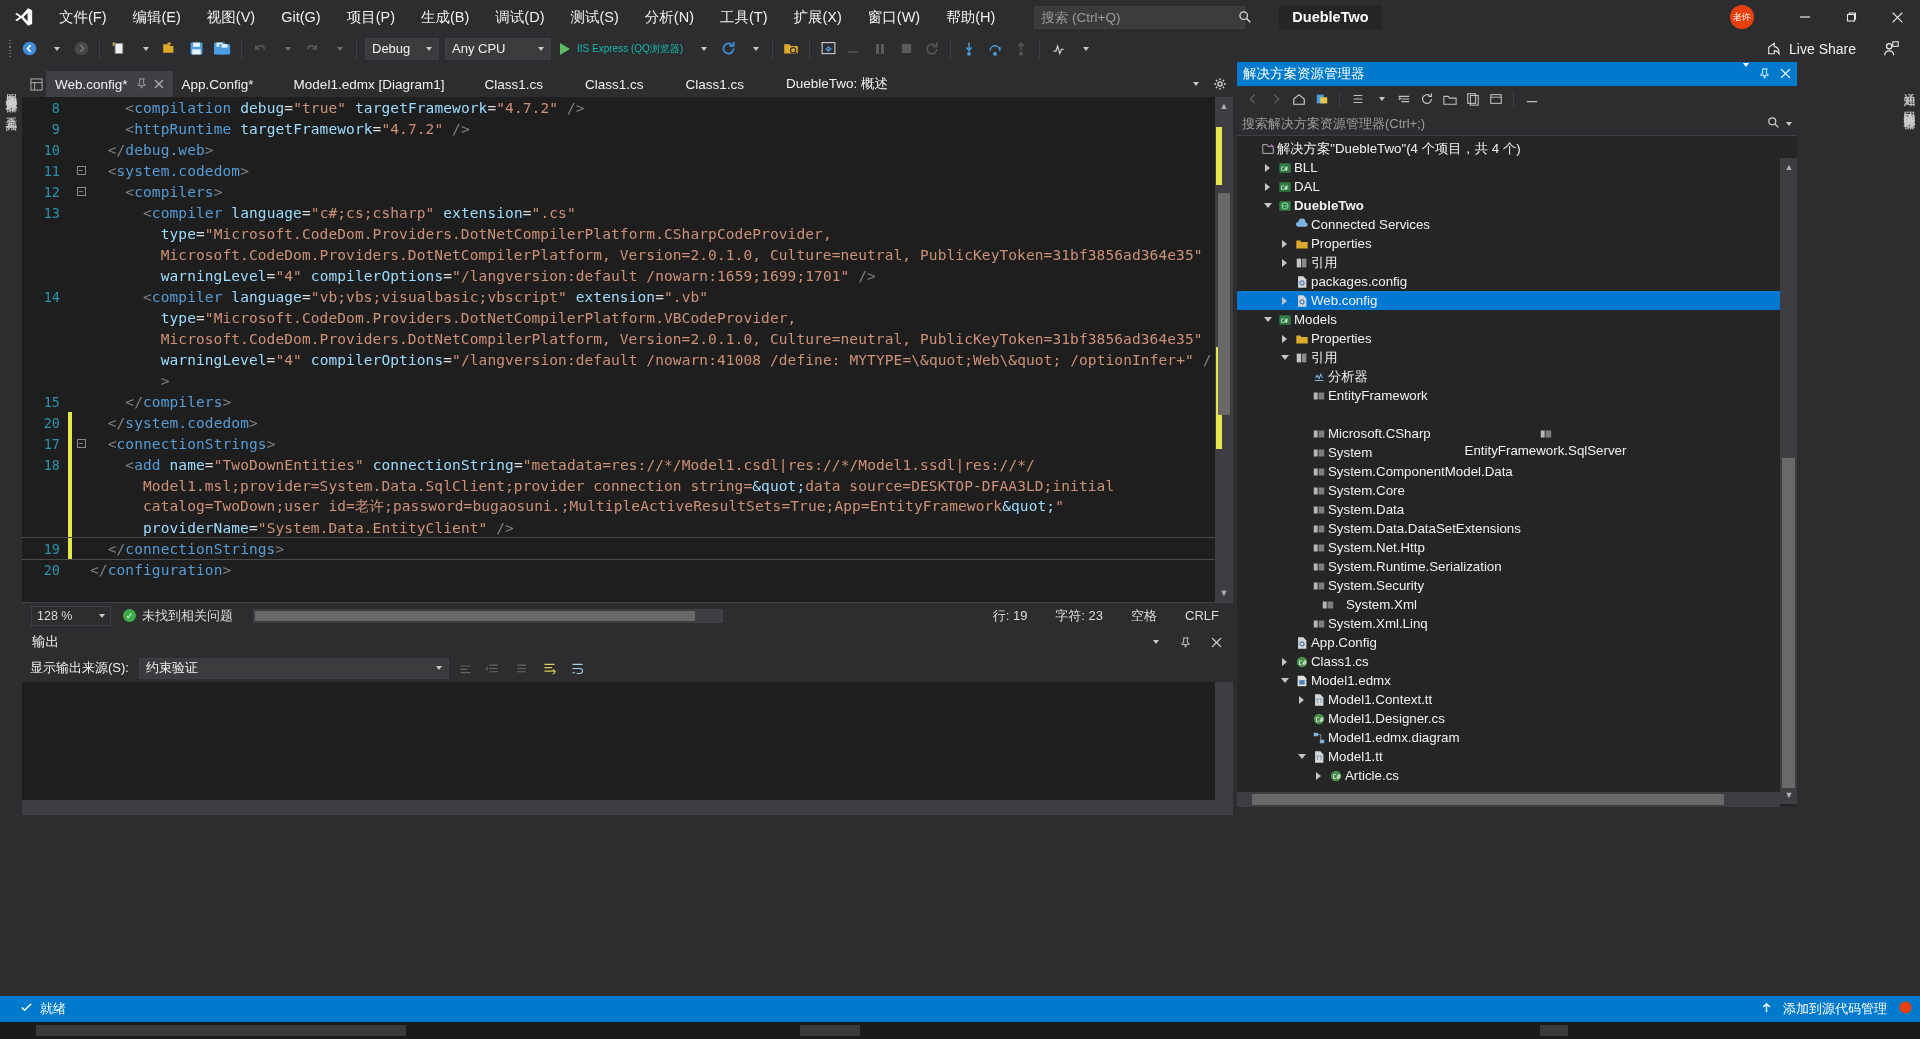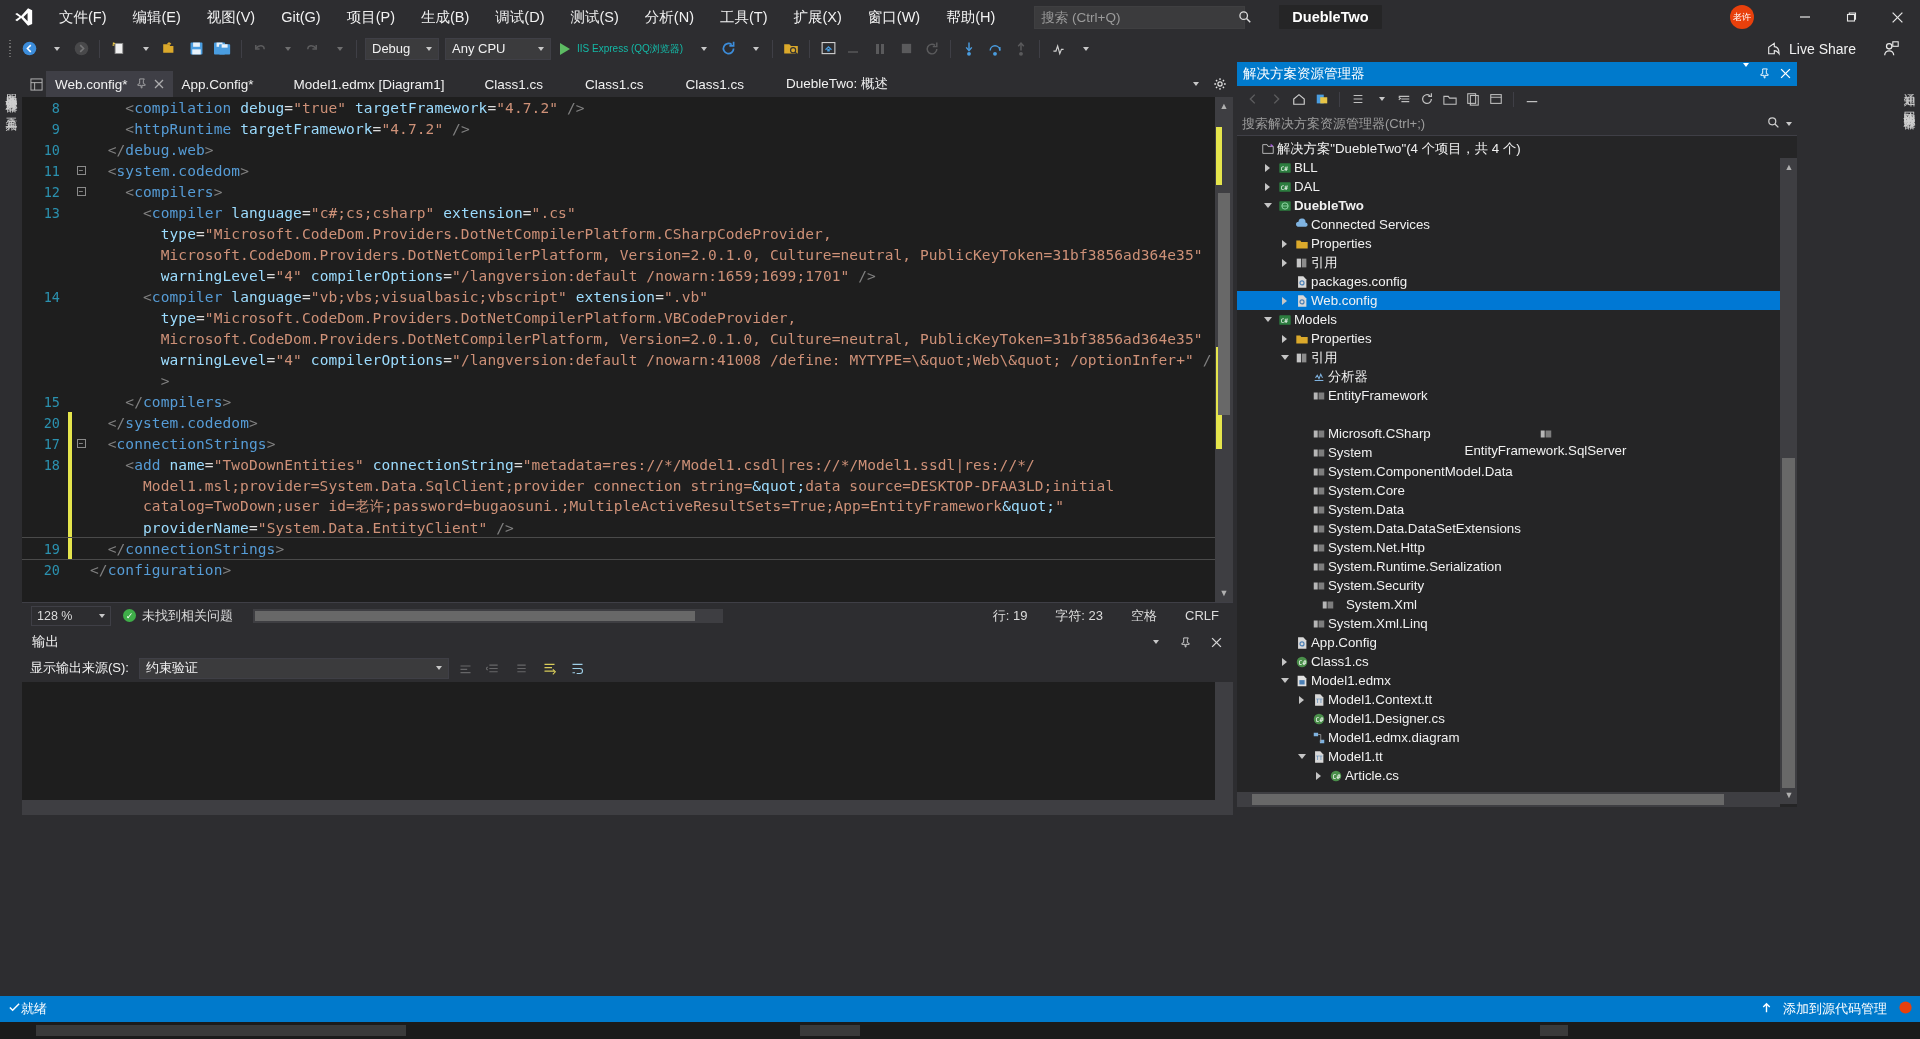--- a/index.html
+++ b/index.html
@@ -208,21 +208,21 @@
 
   
   .rstrip { position:absolute; right:0; top:70px; width:22px; height:745px; background:#2d2d30;
             display:flex; flex-direction:column; align-items:center; padding-top:6px; }
 
   
   .statusbar {
     position:absolute; left:0; bottom:17px; width:1920px; height:26px;
     background:#007acc; display:flex; align-items:center; color:#fff; font-size:13px;
   }
-  .statusbar .lft { display:flex; align-items:center; padding-left:8px; }
+  .statusbar .lft { display:flex; align-items:center; padding-left:20px; gap:7px; }
   .statusbar .rgt { margin-left:auto; display:flex; align-items:center; padding-right:6px; gap:10px; }
   .taskbar { position:absolute; left:0; bottom:0; width:1920px; height:17px; background:#1b1b1b; }
   .taskbar .seg { position:absolute; top:3px; height:11px; background:#3a3a3a; }
 </style>
 </head>
 <body>
 
 <div class="app">
 
   <div class="titlebar">

